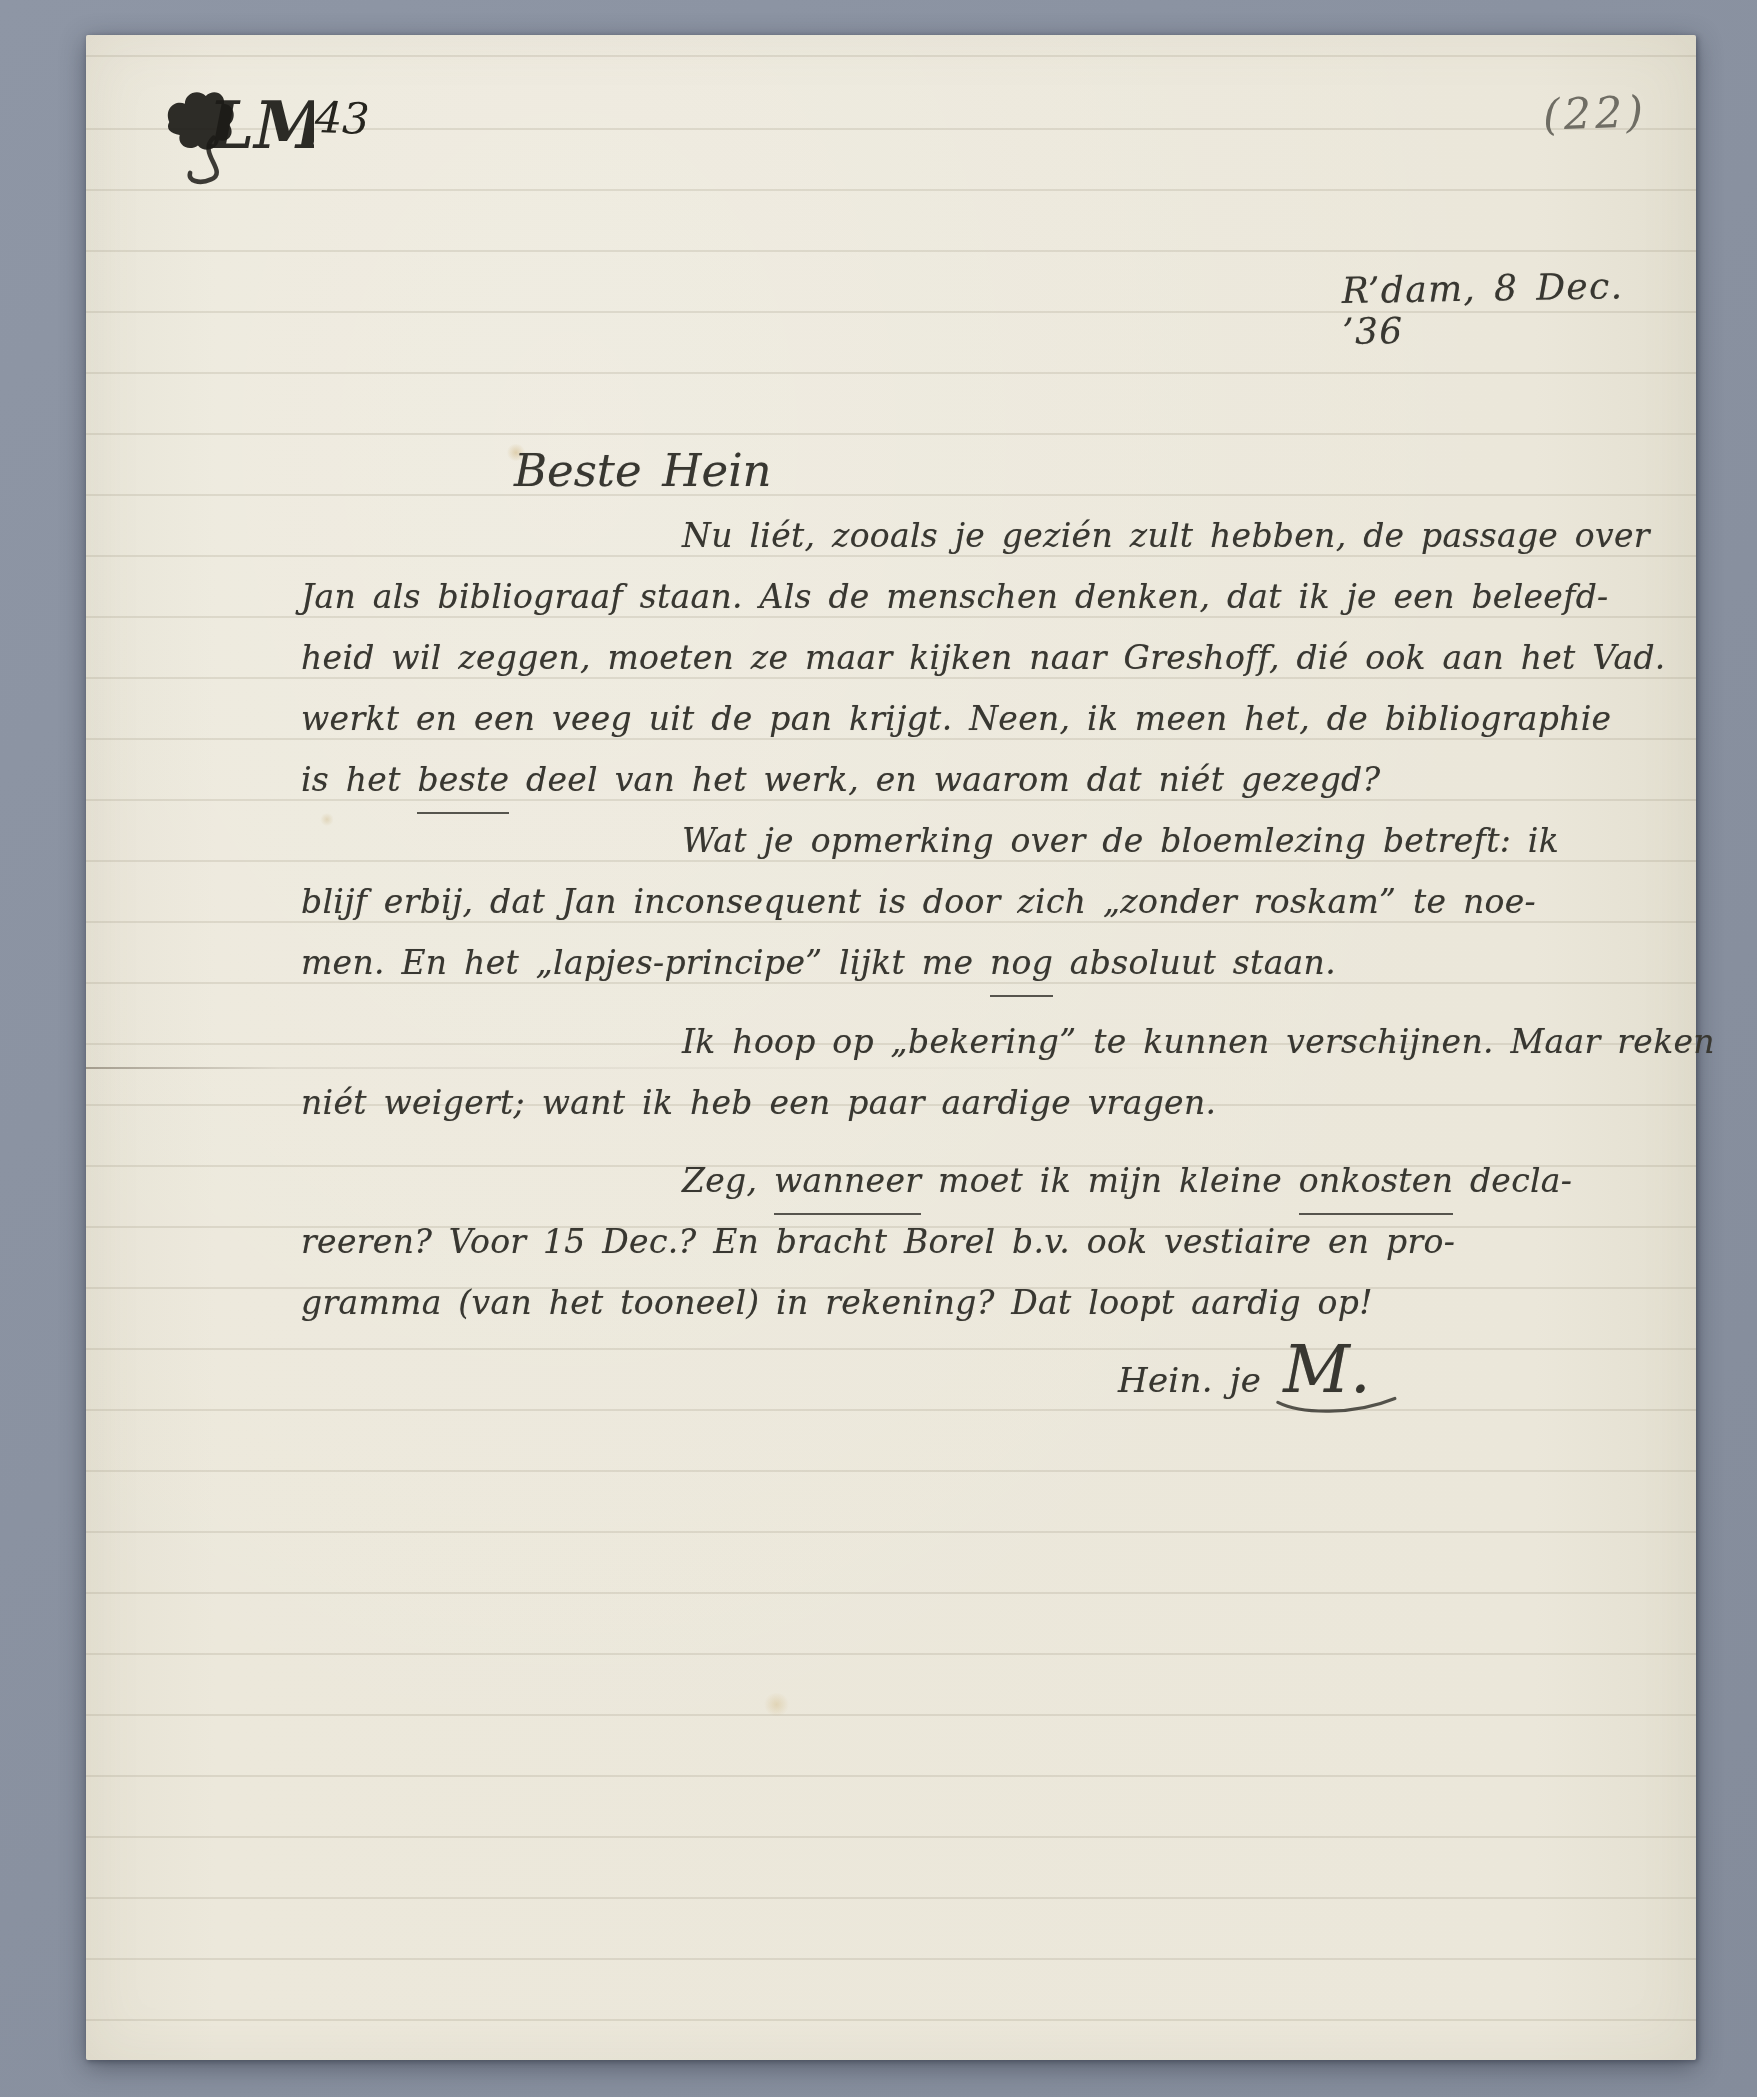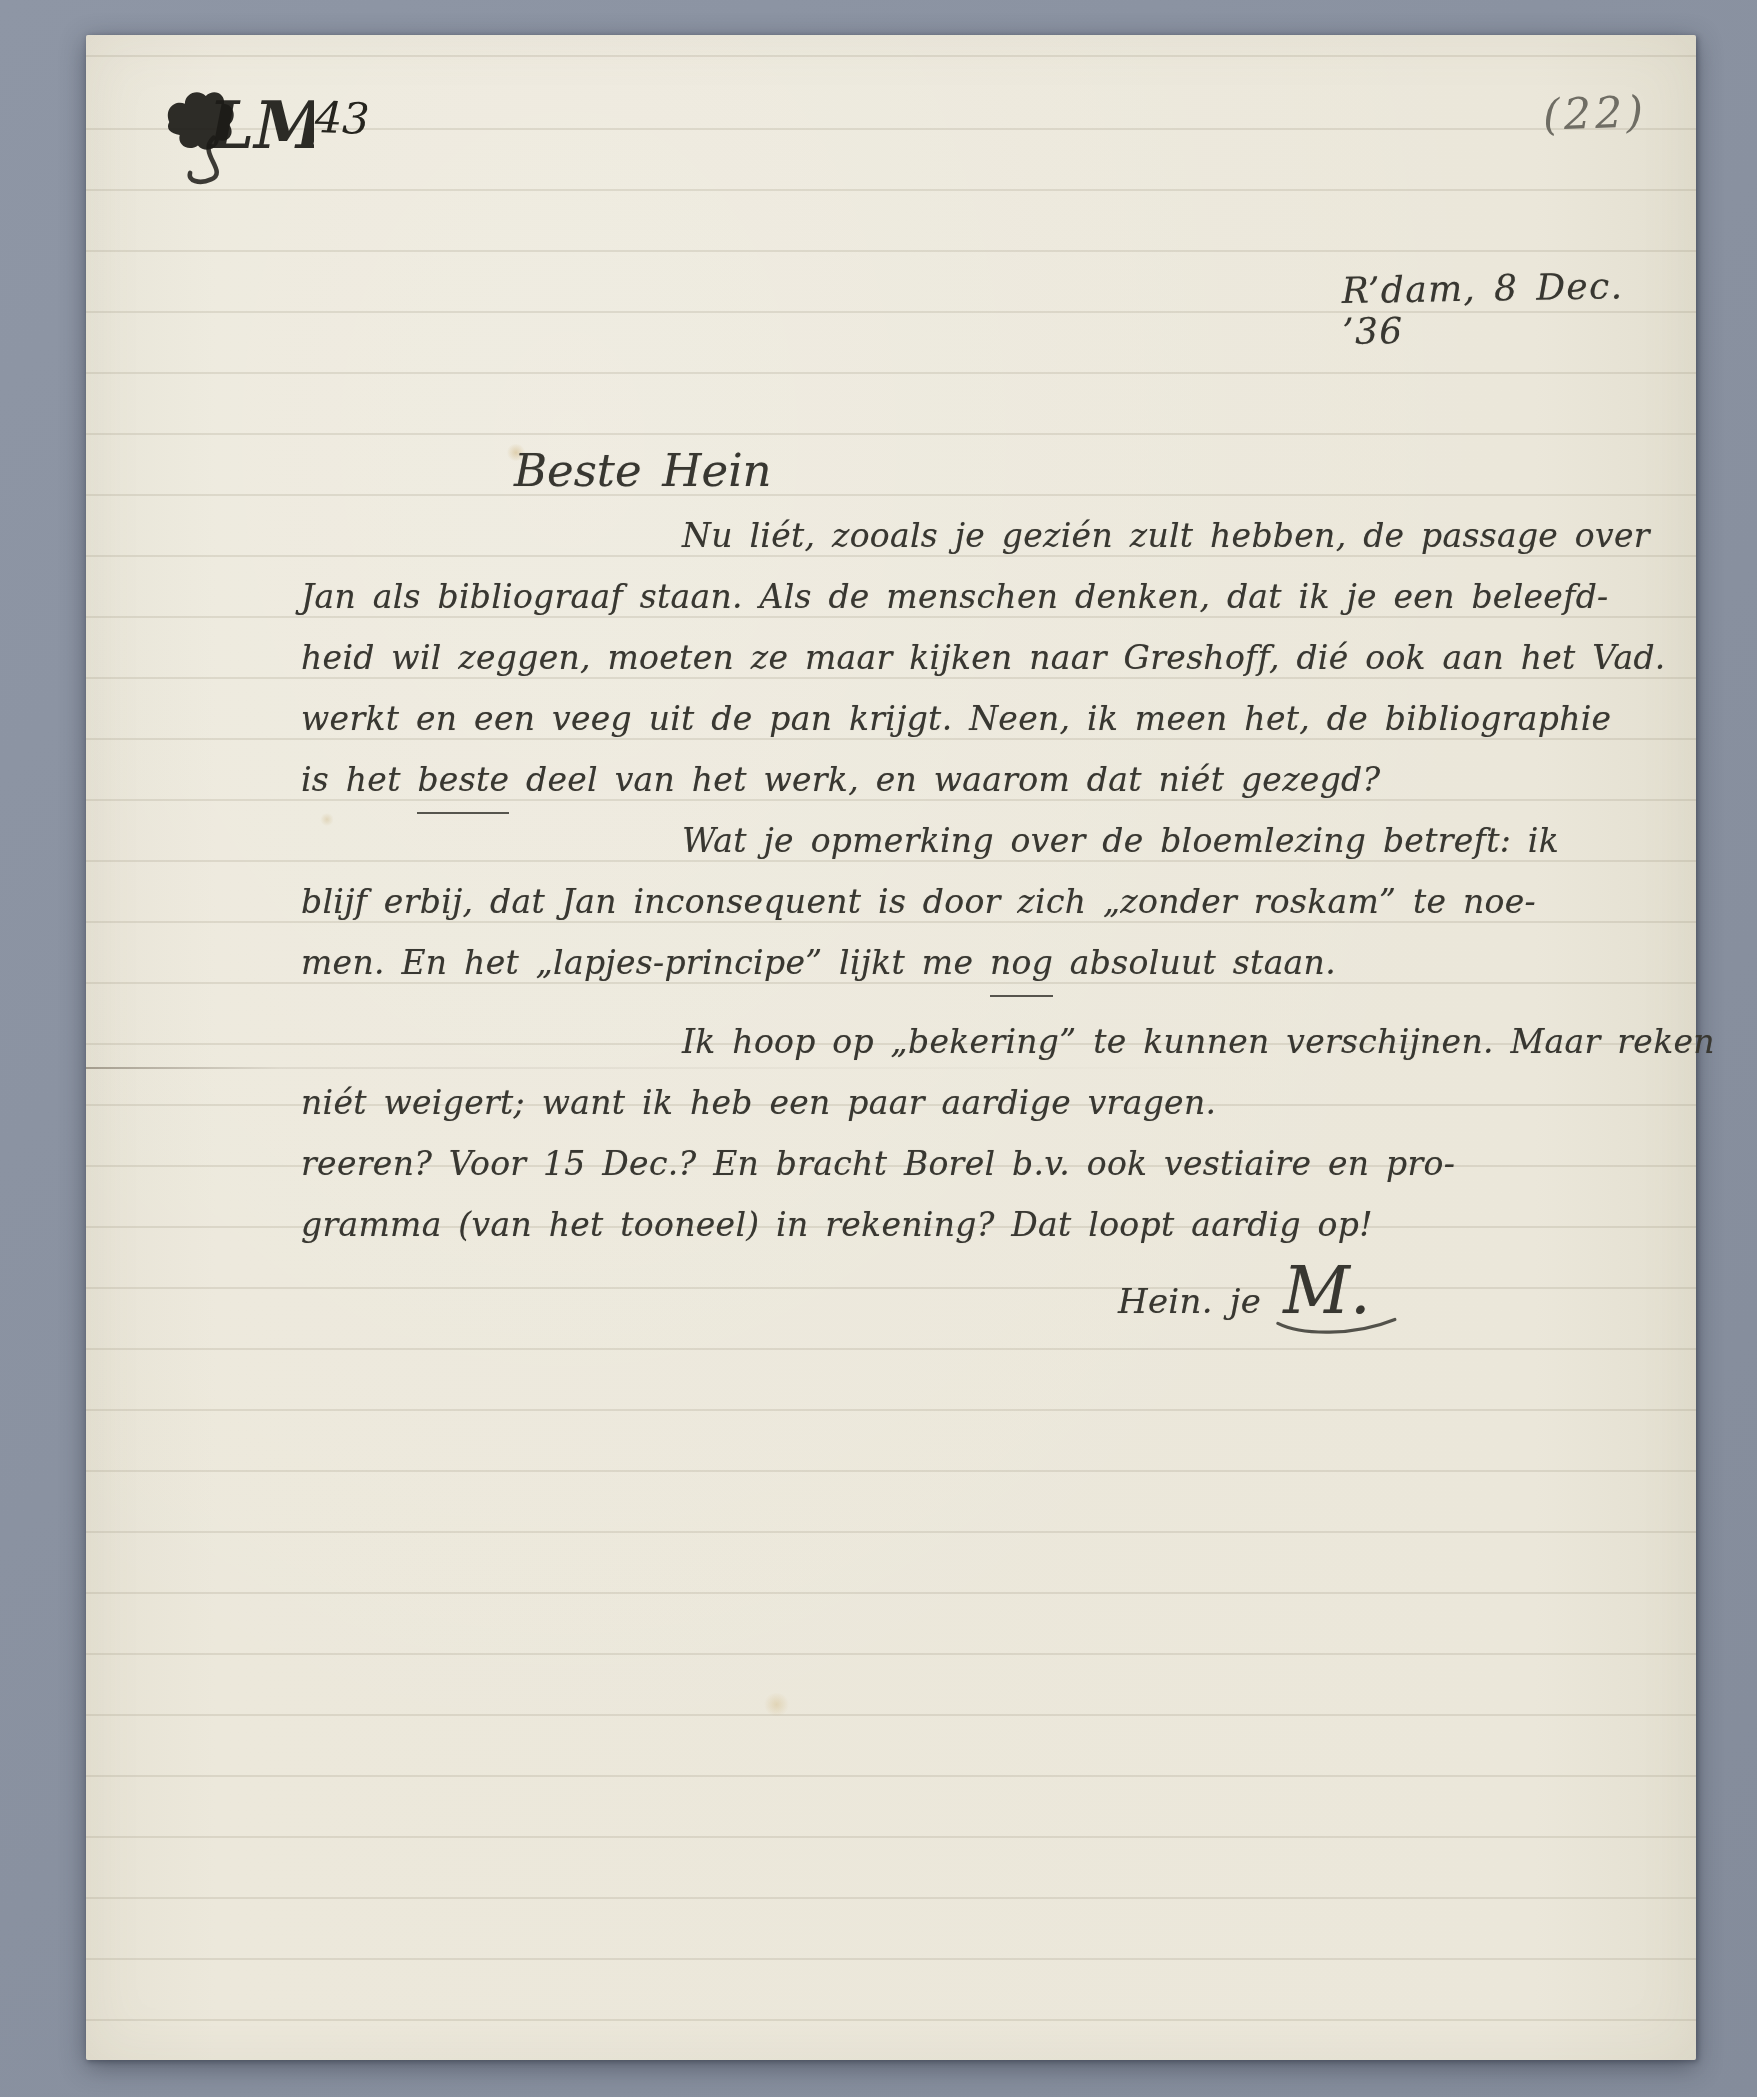--- a/index.html
+++ b/index.html
@@ -201,20 +201,21 @@
       <div class="line indent"><span>Nu liét, zooals je gezién zult hebben, de passage over</span></div>
         <div class="line"><span>Jan als bibliograaf staan. Als de menschen denken, dat ik je een beleefd-</span></div>
         <div class="line"><span>heid wil zeggen, moeten ze maar kijken naar Greshoff, dié ook aan het Vad.</span></div>
         <div class="line"><span>werkt en een veeg uit de pan krijgt. Neen, ik meen het, de bibliographie</span></div>
         <div class="line"><span>is het </span><span class="u">beste</span><span> deel van het werk, en waarom dat niét gezegd?</span></div>
         <div class="line indent"><span>Wat je opmerking over de bloemlezing betreft: ik</span></div>
         <div class="line"><span>blijf erbij, dat Jan inconsequent is door zich „zonder roskam” te noe-</span></div>
         <div class="line"><span>men. En het „lapjes-principe” lijkt me </span><span class="u">nog</span><span> absoluut staan.</span></div>
         <div class="line indent gap"><span>Ik hoop op „bekering” te kunnen verschijnen. Maar reken</span></div>
         <div class="line"><span>niét weigert; want ik heb een paar aardige vragen.</span></div>
+        <div class="line indent gap"><span>Zeg, </span><span class="u">wanneer</span><span> moet ik mijn kleine </span><span class="u">onkosten</span><span> decla-</span></div>
         <div class="line"><span>reeren? Voor 15 Dec.? En bracht Borel b.v. ook vestiaire en pro-</span></div>
         <div class="line"><span>gramma (van het tooneel) in rekening? Dat loopt aardig op!</span></div>
         <div class="closing">
         <span class="pre">Hein. je</span>
         <span class="signature">
           <span>M.</span>
           <svg width="124" height="26" viewBox="0 0 190 40">
             <path d="M4,16 C40,34 120,36 184,10" fill="none" stroke="#383731" stroke-width="5" stroke-linecap="round" opacity="0.85"></path>
           </svg>
         </span>

